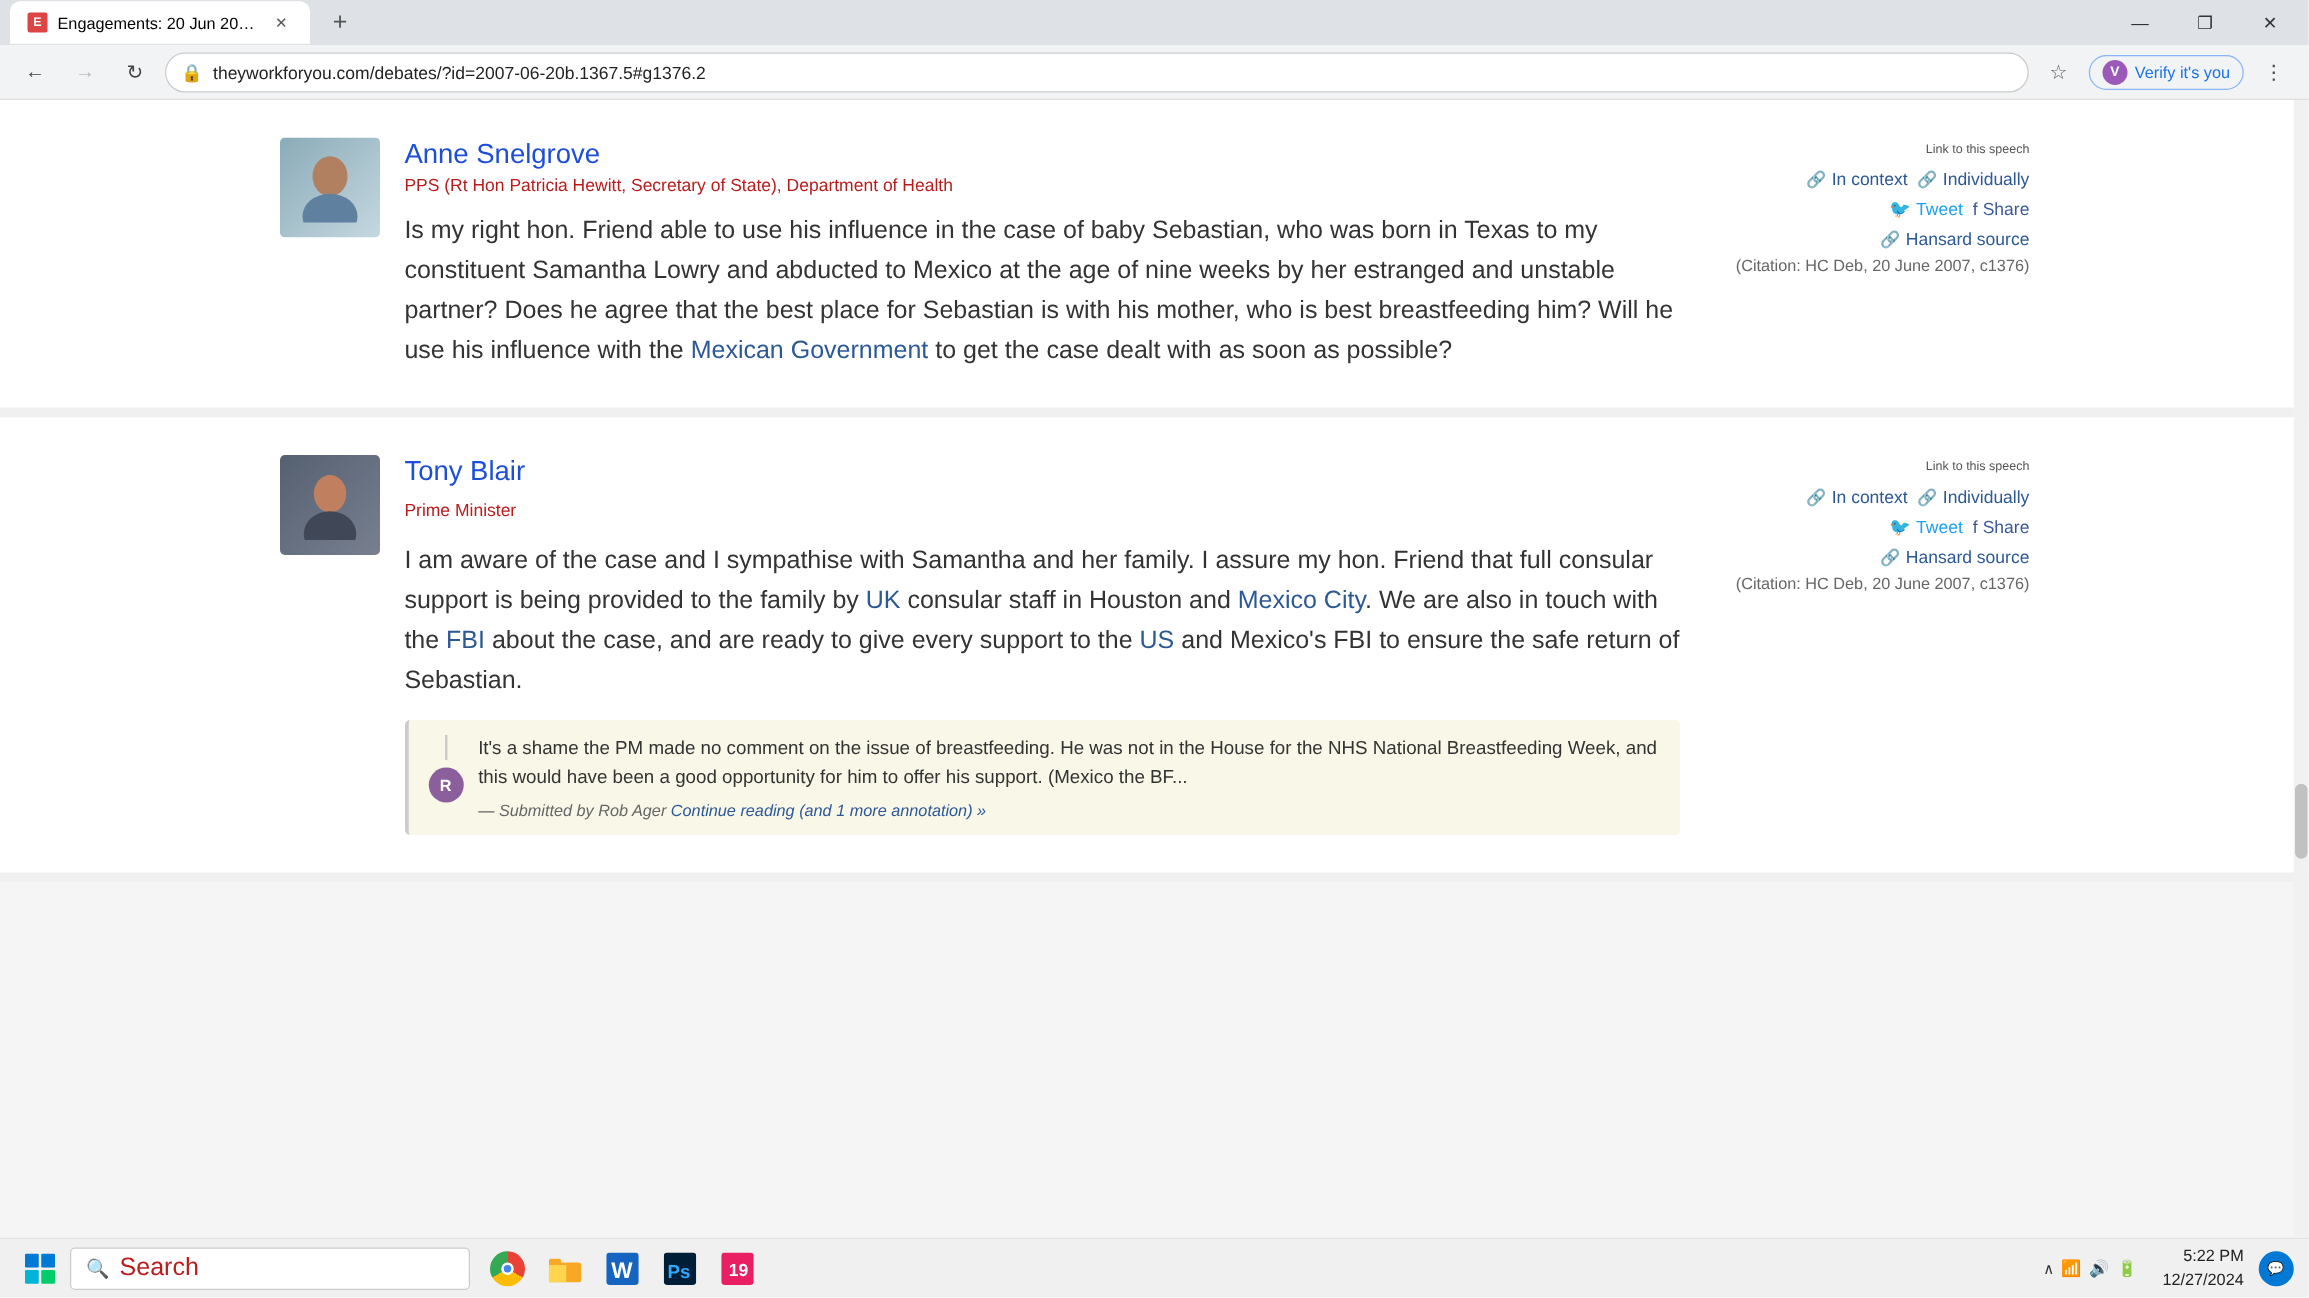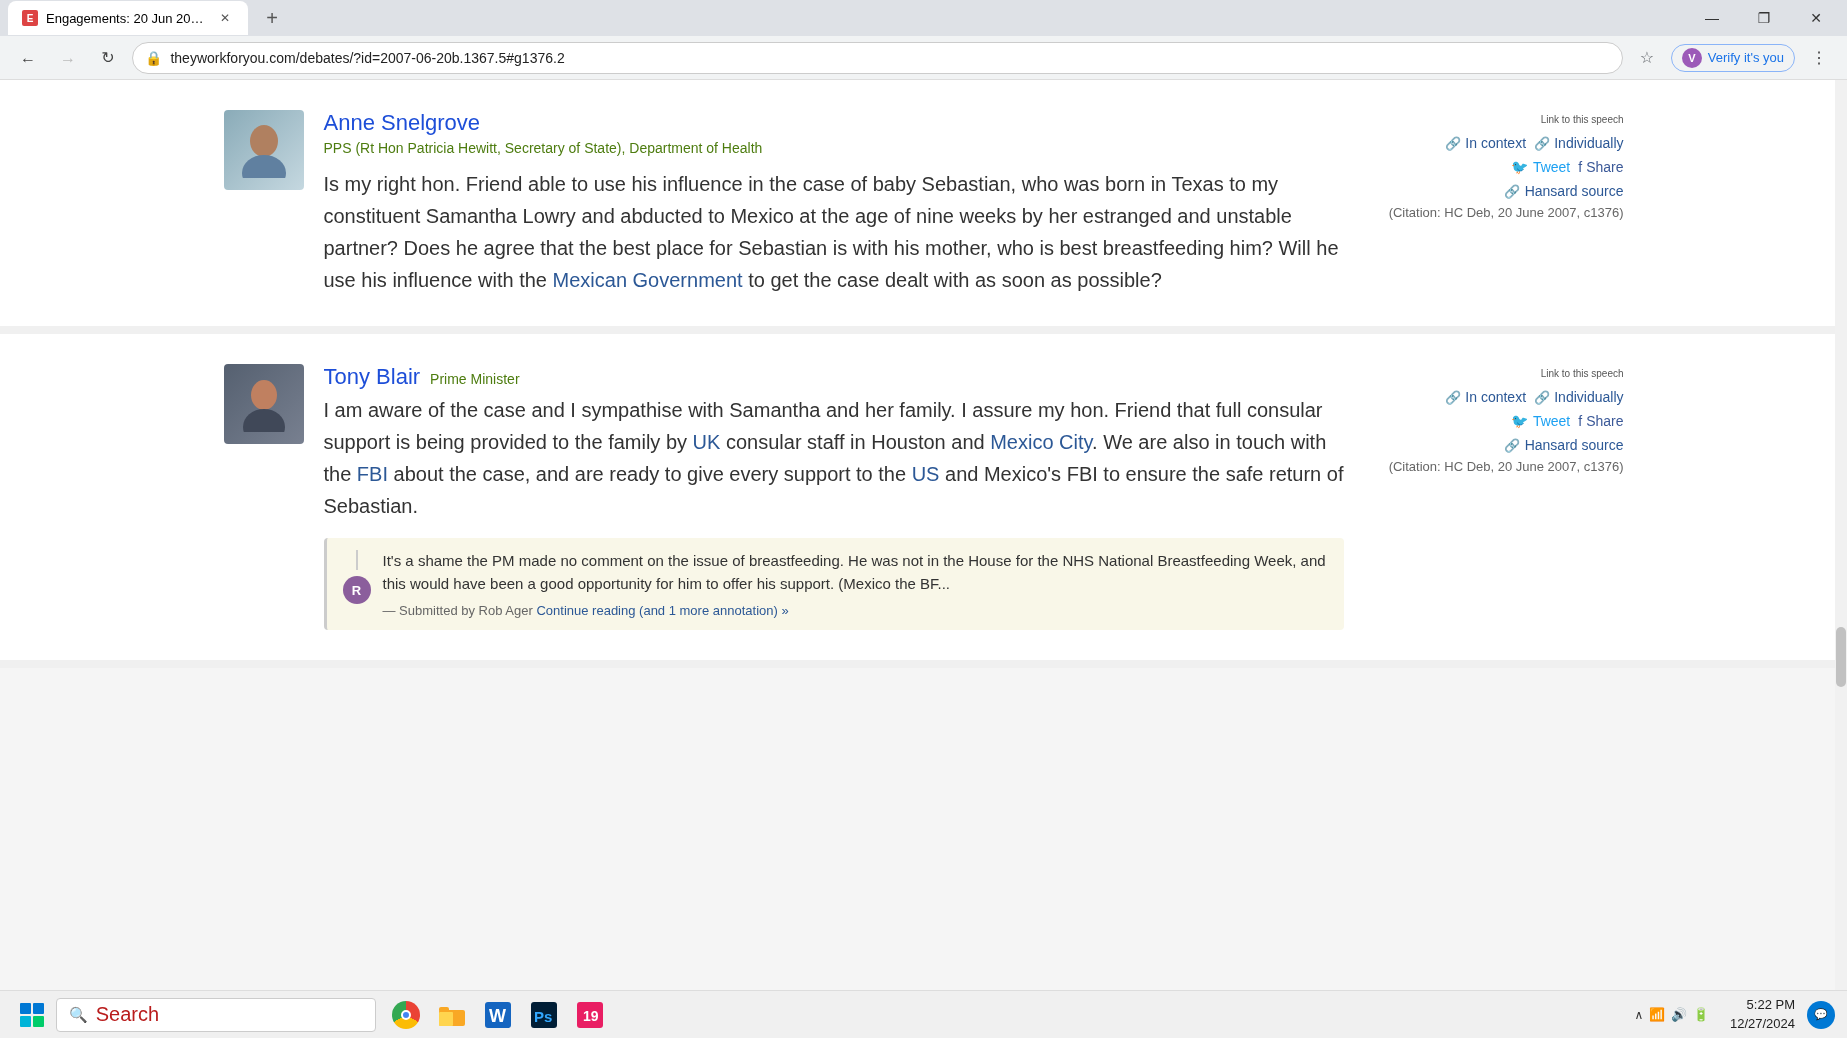--- a/index.html
+++ b/index.html
@@ -26,38 +26,38 @@
     .profile-btn { height: 28px; border-radius: 14px; border: 1.5px solid #8ab4f8; background: transparent; cursor: pointer; display: flex; align-items: center; padding: 0 10px; gap: 6px; font-size: 13px; color: #1a73e8; }
     .profile-icon { width: 20px; height: 20px; border-radius: 50%; background: #9c5ab8; display: flex; align-items: center; justify-content: center; color: white; font-size: 11px; font-weight: bold; }
 
     
     .page-content { flex: 1; background: #f5f5f5; overflow-y: auto; position: relative; }
     .speech-block { background: #fff; margin: 0; padding: 30px 40px 30px 40px; border-bottom: 8px solid #f0f0f0; }
     .speech-inner { max-width: 1400px; margin: 0 auto; display: flex; gap: 20px; }
     .avatar-placeholder { width: 80px; height: 80px; background: #c8c8c8; border-radius: 4px; flex-shrink: 0; }
     .speech-main { flex: 1; }
     .speaker-name { font-size: 22px; color: #1d4ed8; font-weight: normal; margin-bottom: 4px; }
-    .speaker-role { font-size: 14px; color: #4d7c0f; margin-bottom: 12px; }
+    .speaker-role { font-size: 14px; color: #b91c1c; margin-bottom: 12px; }
     .speech-text { font-size: 20px; line-height: 1.6; color: #333; }
     .speech-link { color: #2c5896; text-decoration: none; }
     .speech-sidebar { width: 260px; flex-shrink: 0; text-align: right; padding-top: 4px; }
     .sidebar-link-title { font-size: 10px; color: #555; margin-bottom: 10px; }
     .sidebar-actions { display: flex; gap: 8px; justify-content: flex-end; margin-bottom: 8px; align-items: center; }
     .action-link { color: #2c5896; font-size: 14px; text-decoration: none; display: flex; align-items: center; gap: 4px; }
     .social-actions { display: flex; gap: 8px; justify-content: flex-end; margin-bottom: 8px; align-items: center; }
     .tweet-link { color: #1da1f2; font-size: 14px; text-decoration: none; display: flex; align-items: center; gap: 4px; }
     .share-link { color: #3b5998; font-size: 14px; text-decoration: none; display: flex; align-items: center; gap: 4px; }
     .hansard-link { color: #2c5896; font-size: 14px; text-decoration: none; display: flex; align-items: center; gap: 4px; justify-content: flex-end; margin-bottom: 6px; }
     .citation { font-size: 13px; color: #666; }
     
     
     .annotation-block { background: #f9f7e8; border-left: 3px solid #ccc; margin: 16px 0 0 0; padding: 12px 16px; border-radius: 4px; display: flex; gap: 12px; }
     .annotation-avatar { width: 28px; height: 28px; border-radius: 50%; background: #8b5e9c; display: flex; align-items: center; justify-content: center; color: white; font-size: 13px; font-weight: bold; flex-shrink: 0; margin-top: 2px; }
     .annotation-text { font-size: 15px; color: #333; line-height: 1.5; flex: 1; }
-    .annotation-footer { font-size: 13px; color: #666; margin-top: 8px; }
+    .annotation-footer { font-size: 13px; color: #666; margin-top: 8px; font-style: italic; }
     .annotation-link { color: #2c5896; text-decoration: none; }
 
     
     .taskbar { height: 48px; background: #f0f0f0; display: flex; align-items: center; padding: 0 12px; gap: 4px; border-top: 1px solid #ddd; }
     .taskbar-start { width: 40px; height: 40px; display: flex; align-items: center; justify-content: center; cursor: pointer; border-radius: 4px; }
     .taskbar-search { flex: 0 0 320px; height: 34px; background: #fff; border-radius: 4px; display: flex; align-items: center; padding: 0 12px; gap: 8px; border: 1px solid #ccc; cursor: pointer; }
     .taskbar-search-icon { color: #555; font-size: 15px; }
     .taskbar-search-text { font-size: 20px; color: #b91c1c; }
     .taskbar-apps { display: flex; gap: 2px; margin-left: 4px; }
     .taskbar-app { width: 44px; height: 44px; display: flex; align-items: center; justify-content: center; cursor: pointer; border-radius: 4px; }
@@ -173,21 +173,21 @@
       <div class="speech-inner">
         <div class="avatar-placeholder" style="overflow:hidden;">
           <div style="width:80px;height:80px;background: linear-gradient(135deg, #556070 0%, #788090 100%); display:flex; align-items:center; justify-content:center;">
             <svg width="50" height="55" viewBox="0 0 50 55">
               <ellipse cx="25" cy="18" rx="13" ry="15" fill="#c08060"></ellipse>
               <ellipse cx="25" cy="50" rx="21" ry="18" fill="#404858"></ellipse>
             </svg>
           </div>
         </div>
         <div class="speech-main">
-          <div style="display:flex; align-items:baseline; gap:10px; margin-bottom:4px;">
+          <div style="display:flex; align-items:baseline; gap:10px; margin-bottom:16px;flex-direction:column;">
             <div class="speaker-name" style="cursor:pointer;margin-bottom:0;">Tony Blair</div>
             <span class="speaker-role" style="margin-bottom:0;">Prime Minister</span>
           </div>
           <div class="speech-text">
             <span>I am aware of the case and I sympathise with Samantha and her family. I assure my hon. Friend that full consular support is being provided to the family by </span><a href="#" class="speech-link">UK</a><span> consular staff in Houston and </span><a href="#" class="speech-link">Mexico City</a><span>. We are also in touch with the </span><a href="#" class="speech-link">FBI</a><span> about the case, and are ready to give every support to the </span><a href="#" class="speech-link">US</a><span> and Mexico's FBI to ensure the safe return of Sebastian.</span>
           </div>
           <div class="annotation-block">
             <div style="display:flex; gap:12px; width:100%;">
               <div style="display:flex; flex-direction:column; align-items:center; gap:4px;">
                 <div style="width:2px; height:20px; background:#ccc;"></div>

